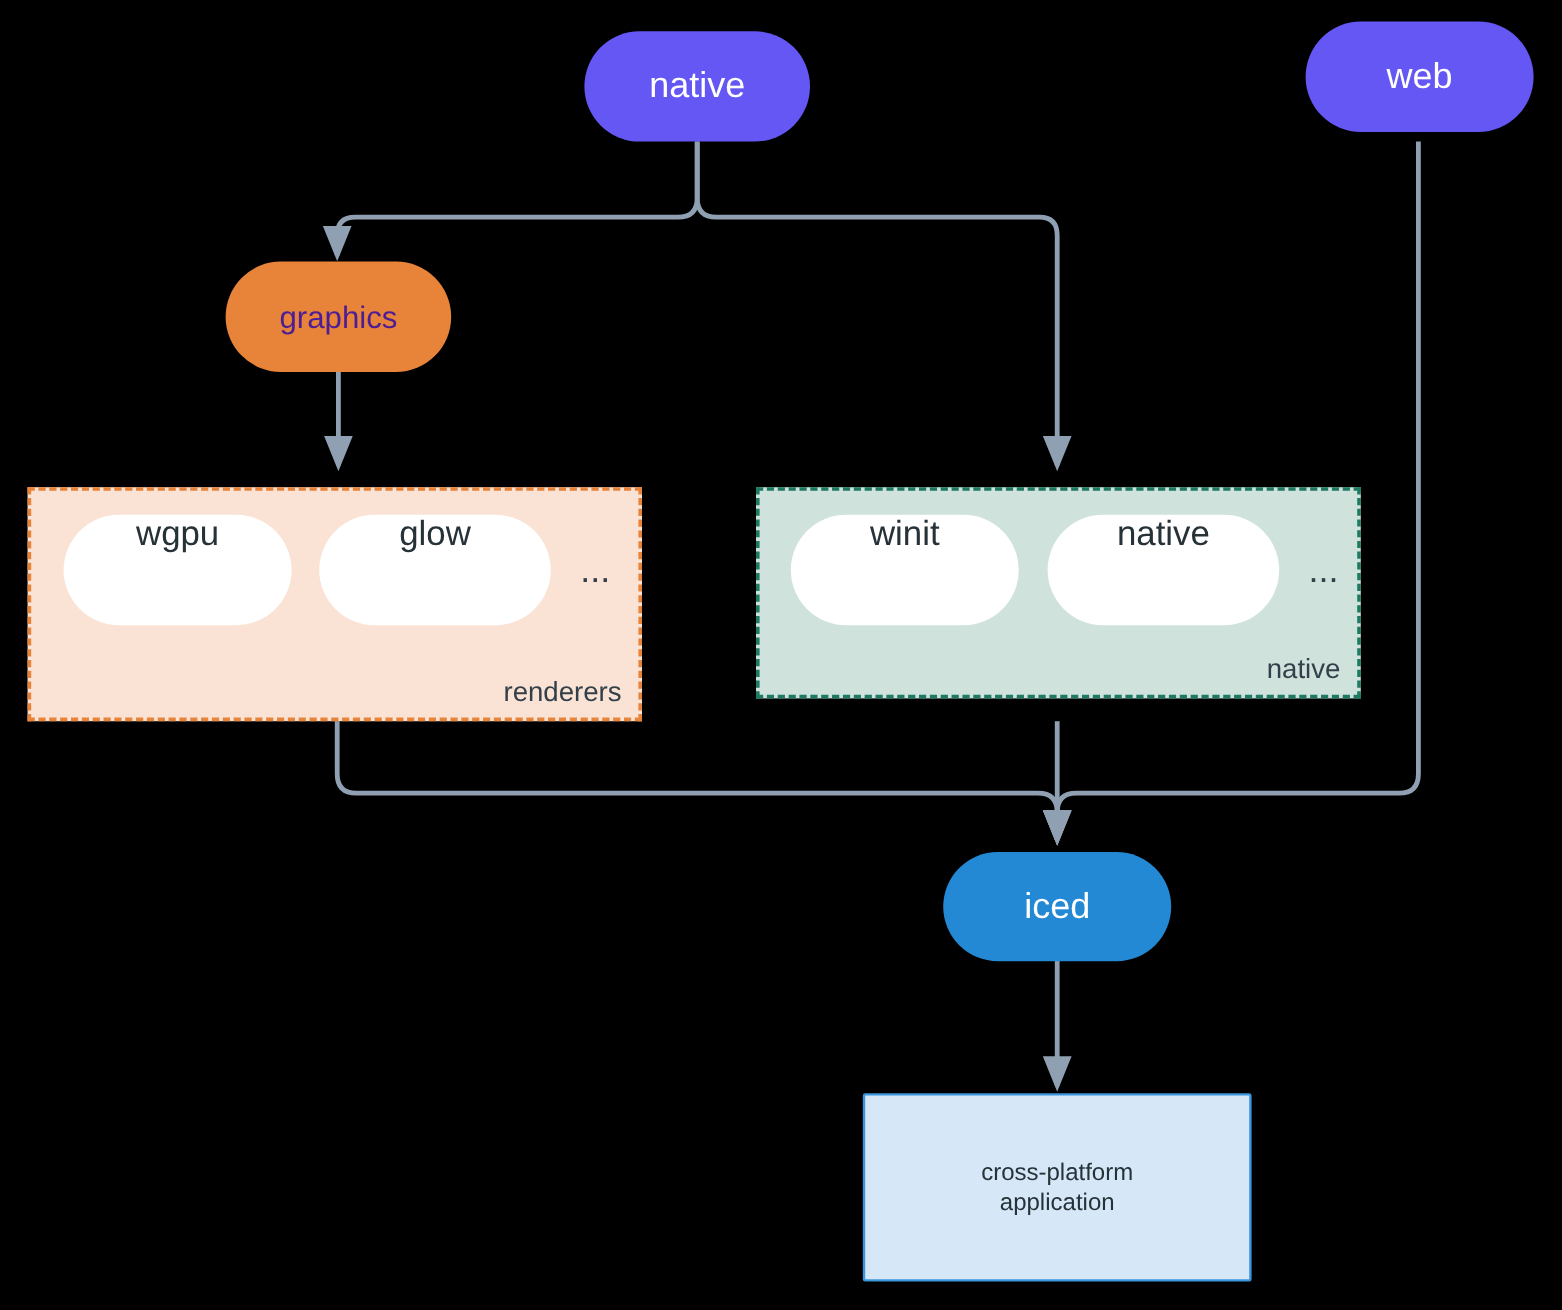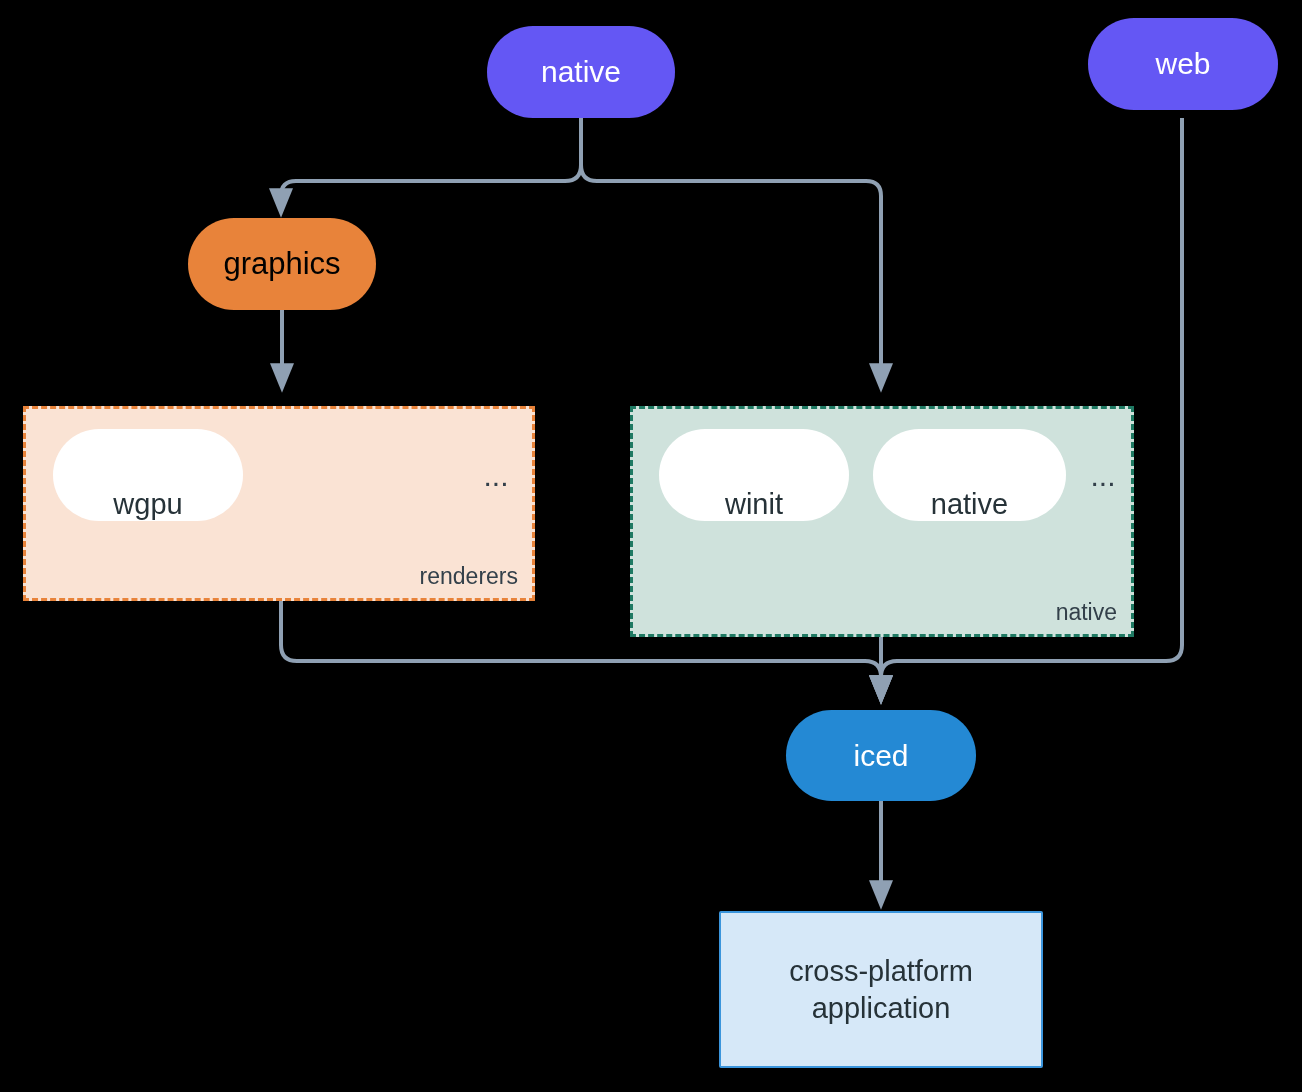--- a/index.html
+++ b/index.html
@@ -40,33 +40,33 @@
   .pill {
     border-radius: 999px;
   }
   .node-native, .node-web {
     background: #6457F4;
     color: #ffffff;
     font-size: 30px;
   }
   .node-graphics {
     background: #E8833A;
-    color: #000000;
-    font-size: 31px;
+    color: #4c1d95;
+    font-size: 26px;
   }
   .node-iced {
     background: #2489D4;
     color: #ffffff;
     font-size: 30px;
   }
   .node-app {
     background: #D6E8F8;
     border: 2px solid #3B95DC;
     color: #263238;
-    font-size: 29px;
+    font-size: 20px;
     flex-direction: column;
     border-radius: 2px;
   }
   .node-app .line {
     display: block;
   }
   .group {
     position: absolute;
     box-sizing: border-box;
   }
@@ -83,21 +83,21 @@
     right: 14px;
     bottom: 8px;
     font-size: 23px;
     color: #33404A;
   }
   .sub-pill {
     position: absolute;
     background: #ffffff;
     border-radius: 999px;
     display: flex;
-    align-items: flex-end;
+    align-items: flex-start;
     justify-content: center;
     color: #263238;
     font-size: 29px;
     box-sizing: border-box;
   }
   .ellipsis {
     position: absolute;
     color: #33404A;
     font-size: 30px;
     display: flex;
@@ -141,25 +141,28 @@
   </div>
 
   <div class="node pill node-graphics" style="left:188px; top:218px; width:188px; height:92px;">
     <span>graphics</span>
   </div>
 
   <div class="group group-renderers" style="left:23px; top:406px; width:512px; height:195px;">
     <div class="sub-pill" style="left:27px; top:20px; width:190px; height:92px;">
       <span>wgpu</span>
     </div>
+    <div class="sub-pill" style="left:240px; top:20px; width:193px; height:92px;">
+      <span>glow</span>
+    </div>
     <div class="ellipsis" style="left:450px; top:52px; width:40px; height:30px;">...</div>
     <div class="group-label">renderers</div>
   </div>
 
-  <div class="group group-shells" style="left:630px; top:406px; width:504px; height:231px;">
+  <div class="group group-shells" style="left:630px; top:406px; width:504px; height:176px;">
     <div class="sub-pill" style="left:26px; top:20px; width:190px; height:92px;">
       <span>winit</span>
     </div>
     <div class="sub-pill" style="left:240px; top:20px; width:193px; height:92px;">
       <span>native</span>
     </div>
     <div class="ellipsis" style="left:450px; top:52px; width:40px; height:30px;">...</div>
     <div class="group-label">native</div>
   </div>
 

